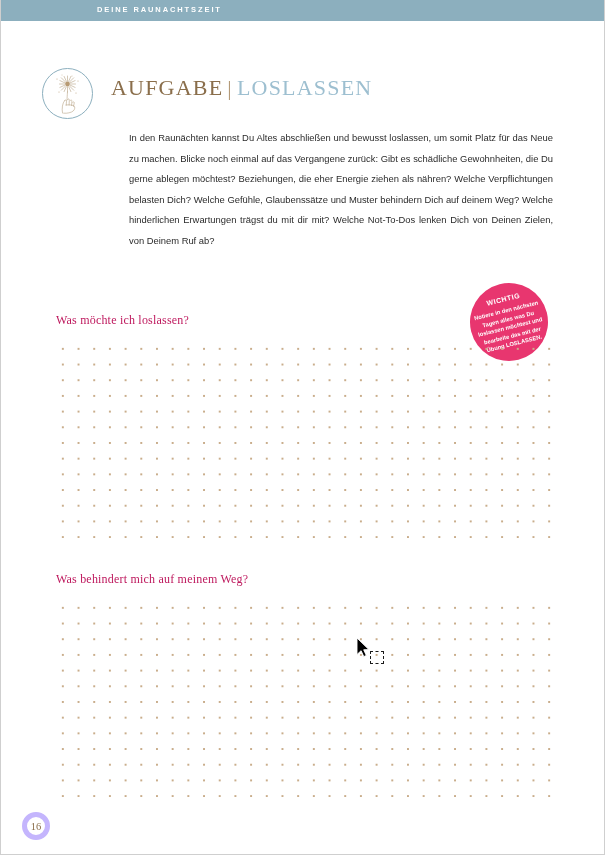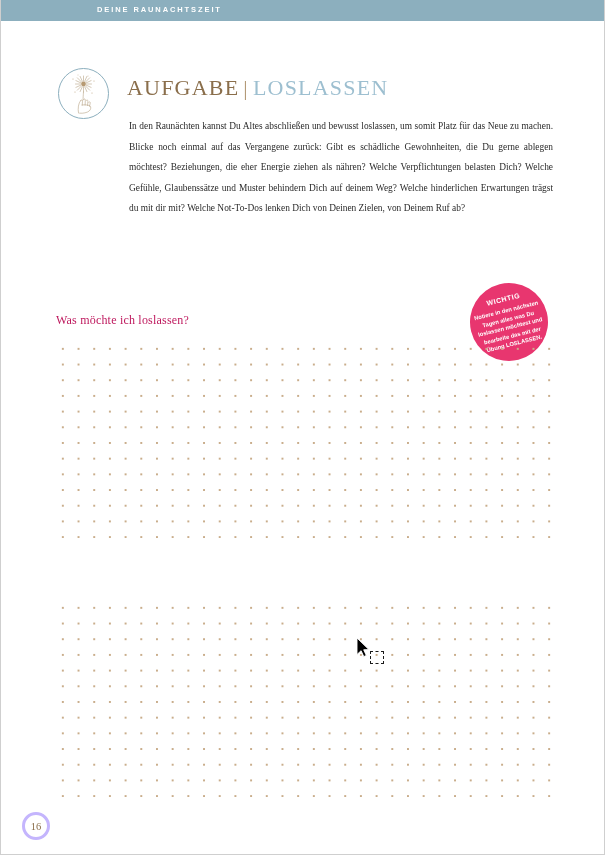--- a/index.html
+++ b/index.html
@@ -41,21 +41,21 @@
     color: #ffffff;
     font-weight: bold;
     font-family: "Liberation Sans", sans-serif;
     white-space: nowrap;
     margin-left: 39px;
   }
 
   
   .title-row {
     position: absolute;
-    left: 57px; top: 68px;
+    left: 41px; top: 68px;
     width: 500px; height: 50px;
   }
   .emblem {
     position: absolute;
     left: 0; top: 0;
     width: 51px; height: 51px;
     border: 1px solid #8cafbe;
     border-radius: 50%;
     background: #ffffff;
   }
@@ -69,27 +69,27 @@
     font-size: 22px;
     letter-spacing: 1.2px;
   }
   .t-aufgabe { color: #8a6e4b; }
   .t-sep     { color: #b49a78; font-weight: 300; padding: 0 4px; }
   .t-losl    { color: #9dbfd0; }
 
   
   .intro {
     position: absolute;
-    left: 128px; top: 116px;
+    left: 128px; top: 128px;
     width: 424px;
     font-size: 9.4px;
     line-height: 20.5px;
     color: #2b2b2b;
     text-align: justify;
-    font-family: Liberation Serif, serif;
+    font-family: Liberation Sans, sans-serif;
     hyphens: manual;
   }
 
   
   .prompt {
     position: absolute;
     left: 55px;
     font-family: "Liberation Serif", serif;
     font-size: 12px;
     color: #be185d;
@@ -139,21 +139,21 @@
     line-height: 8.6px;
     font-weight: bold;
     letter-spacing: .05px;
   }
 
   
   .pagenum {
     position: absolute;
     left: 21px; top: 812px;
     width: 28px; height: 28px;
-    border: 3px solid #c4b5fd;
+    border: 5px solid #c4b5fd;
     border-radius: 50%;
     color: #8a6e4b;
     font-family: "Liberation Serif", serif;
     font-size: 10.5px;
     display: flex;
     align-items: center;
     justify-content: center;
   }
 
   
@@ -233,20 +233,21 @@
   <div class="intro">In den Raunächten kannst Du Altes abschließen und bewusst loslassen, um somit Platz für das Neue zu machen. Blicke noch einmal auf das Vergangene zurück: Gibt es schädliche Gewohnheiten, die Du gerne ablegen möchtest? Beziehungen, die eher Energie ziehen als nähren? Welche Verpflichtungen belasten Dich? Welche Gefühle, Glaubenssätze und Muster behindern Dich auf deinem Weg? Welche hinderlichen Erwartungen trägst du mit dir mit? Welche Not-To-Dos lenken Dich von Deinen Zielen, von Deinem Ruf ab?</div>
 
   <div class="badge">
     <div class="badge-title">WICHTIG</div>
     <div class="badge-body">Notiere in den nächsten Tagen alles was Du loslassen möchtest und bearbeite das mit der Übung LOSLASSEN.</div>
   </div>
 
   <div class="prompt" id="prompt-1">Was möchte ich loslassen?</div>
   <div class="dotgrid" id="dotgrid-1"></div>
 
+  <div class="prompt" id="prompt-2">Was behindert mich auf meinem Weg?</div>
   <div class="dotgrid" id="dotgrid-2"></div>
 
   <div class="pagenum">16</div>
 
   <div class="cursor">
     <svg width="14" height="22" viewBox="0 0 14 22" aria-hidden="true">
       <polygon points="0,0 0,16.5 4.1,12.7 6.8,18.6 9.3,17.4 6.7,11.8 11.9,11.6" fill="#000000" stroke="#ffffff" stroke-width="0.9"></polygon>
     </svg>
   </div>
   <div class="marquee"></div>

